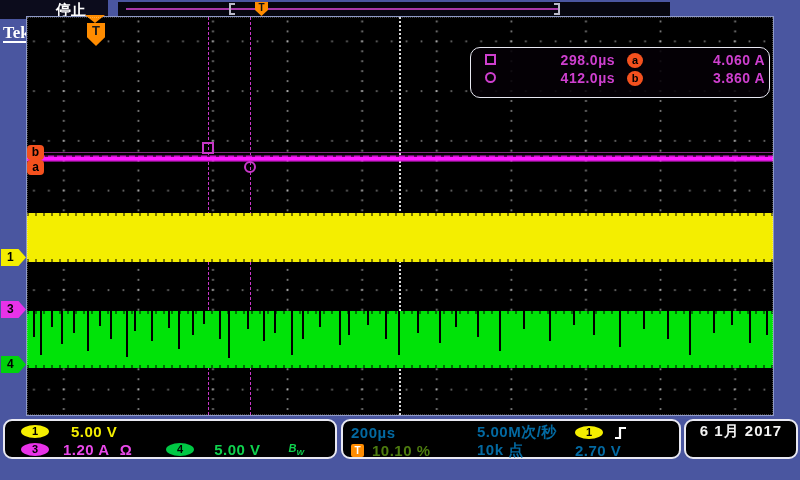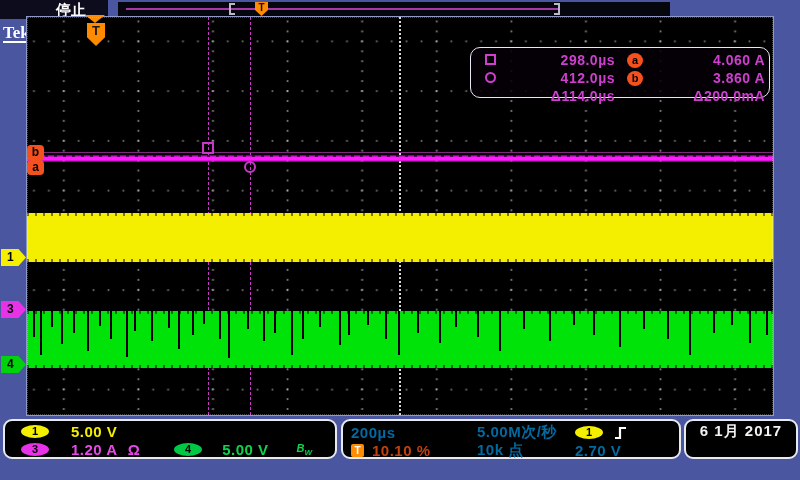--- a/index.html
+++ b/index.html
@@ -86,21 +86,21 @@
 
   
   .fbox { top:419px; height:40px; background:#000; border:2px solid #e9e9f2; border-radius:9px; color:#f2f2f2; }
   .fbox .row { display:flex; align-items:center; height:17px; margin-top:1px; }
   .fb-left  { left:3px;   width:334px; padding:1px 8px; }
   .fb-mid   { left:341px; width:340px; padding:1px 8px; }
   .fb-right { left:684px; width:114px; padding:1px 4px; text-align:center; }
   .ebadge { display:inline-block; width:28px; height:13px; border-radius:50%;
     color:#000; font-size:11px; font-weight:bold; text-align:center; line-height:13px; flex:none; }
   .eb-y { background:#f4ee00; } .eb-m { background:#e832e8; } .eb-g { background:#00c844; }
-  .t-y { color:#f4ee00; } .t-m { color:#e948e9; } .t-g { color:#0fd24e; } .t-o { color:#c2410c; } .t-w { color:#0369a1; }
+  .t-y { color:#f4ee00; } .t-m { color:#e948e9; } .t-g { color:#0fd24e; } .t-o { color:#4d7c0f; } .t-w { color:#0369a1; }
   .fb-txt { font-weight:bold; font-size:15px; letter-spacing:0.5px; }
   .bw { font-weight:bold; font-size:11px; } .bw sub { font-size:8px; }
   .tpos-icon { display:inline-block; width:13px; height:13px; background:#ff8c00; border-radius:2px;
     color:#fff; font-size:10px; font-weight:bold; text-align:center; line-height:13px; flex:none; }
   .mid-grid { display:grid; grid-template-columns:126px 1fr 96px; align-items:center; height:17px; margin-top:1px; }
   .slope-ico { margin-left:10px; }
   .dt { font-weight:bold; font-size:15px; letter-spacing:1px; line-height:18px; }
 
   .watermark { left:590px; top:454px; font-weight:bold; font-size:19px; letter-spacing:0.5px;
     color:#a9b4d2; opacity:.95; z-index:40; }
@@ -193,41 +193,35 @@
         <span class="ro-time">298.0µs</span>
         <span class="obadge">a</span>
         <span class="ro-val">4.060 A</span>
       </div>
       <div class="ro-row">
         <span><span class="mk ci"></span></span>
         <span class="ro-time">412.0µs</span>
         <span class="obadge">b</span>
         <span class="ro-val">3.860 A</span>
       </div>
-      <div class="ro-row">
-        <span></span>
-        <span class="ro-time">Δ114.0µs</span>
-        <span></span>
-        <span class="ro-val">Δ200.0mA</span>
-      </div>
     </div>
   </div>
 
   <div class="abs chmark c1">1</div>
   <div class="abs chmark c3">3</div>
   <div class="abs chmark c4">4</div>
 
   <div class="abs fbox fb-left">
     <div class="row">
       <span class="ebadge eb-y" style="margin-left:8px;">1</span>
       <span class="fb-txt t-y" style="margin-left:22px;">5.00 V</span>
     </div>
     <div class="row">
       <span class="ebadge eb-m" style="margin-left:8px;">3</span>
-      <span class="fb-txt t-m" style="margin-left:22px;">1.20 A</span>
+      <span class="fb-txt t-m" style="margin-left:14px;">1.20 A</span>
       <span class="fb-txt t-m" style="margin-left:10px;">Ω</span>
       <span class="ebadge eb-g" style="margin-left:34px;">4</span>
       <span class="fb-txt t-g" style="margin-left:20px;">5.00 V</span>
       <span class="bw t-g" style="margin-left:28px;font-style:italic;"><span>B</span><sub>W</sub></span>
     </div>
   </div>
 
   <div class="abs fbox fb-mid">
     <div class="mid-grid">
       <span class="fb-txt t-w">200µs</span>

